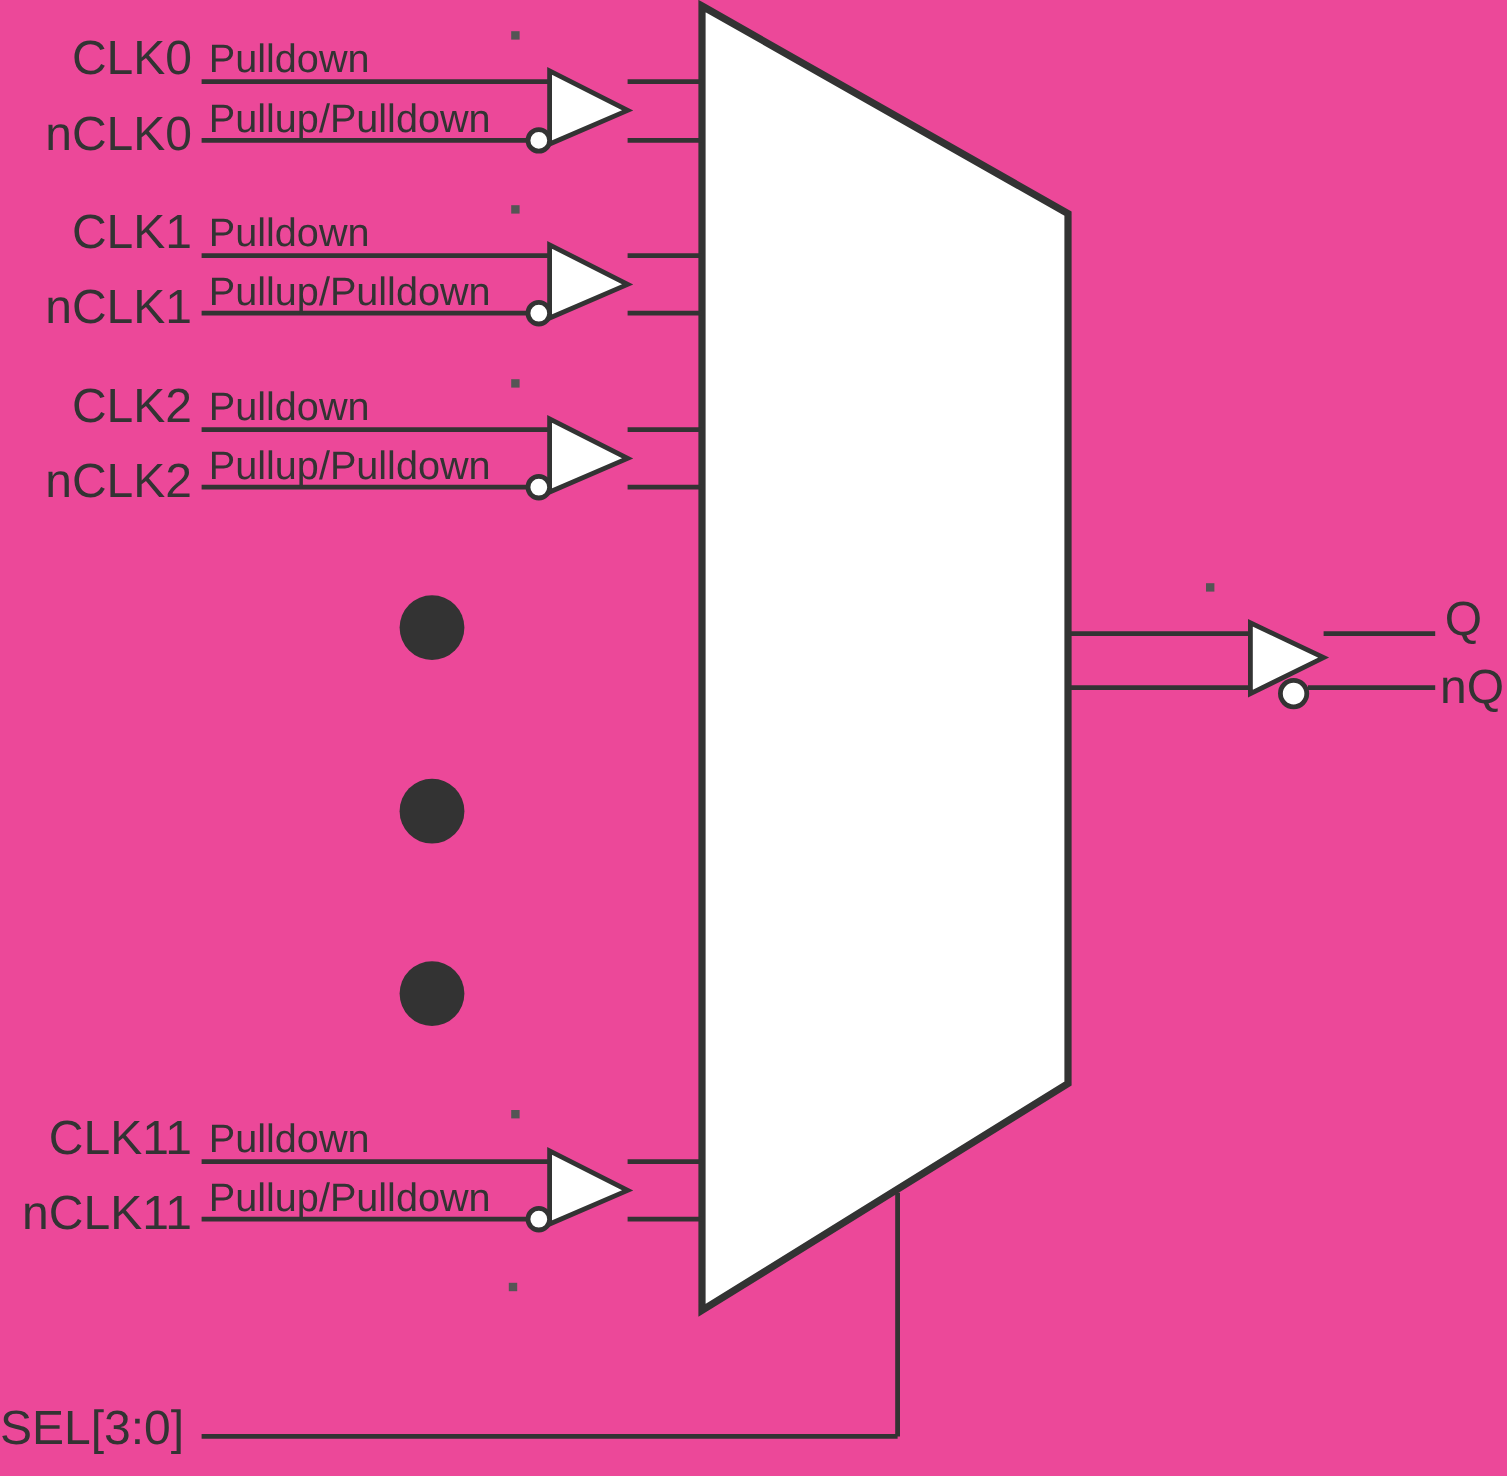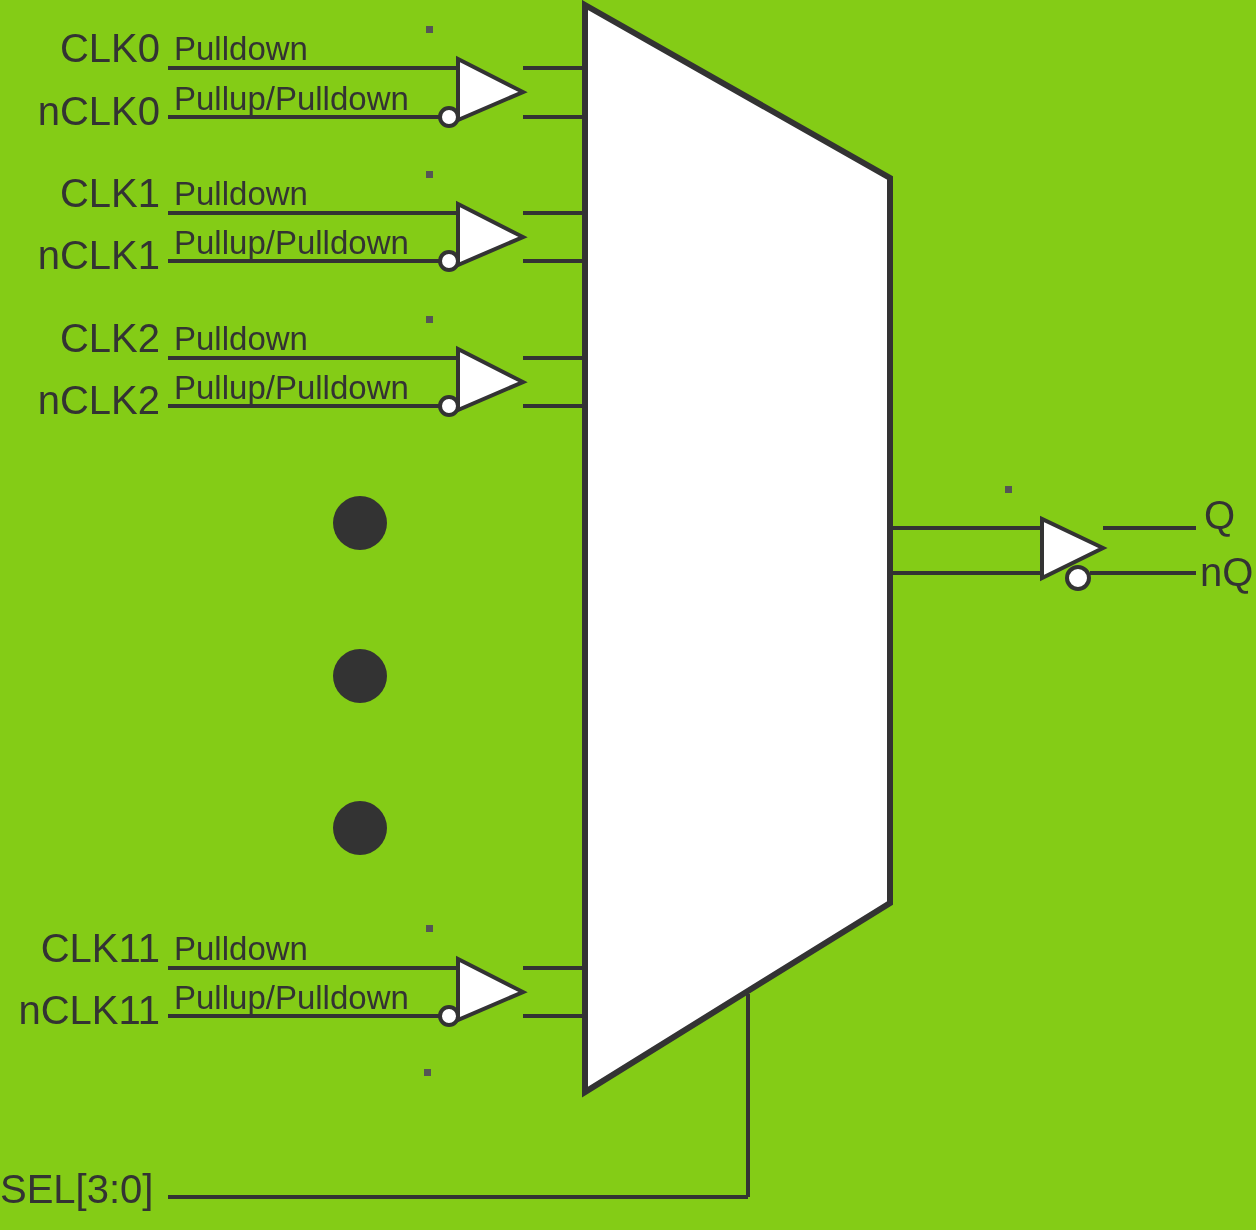--- a/index.html
+++ b/index.html
@@ -7,21 +7,21 @@
     padding: 0;
     background: #ffffff;
   }
   body {
     font-family: "Liberation Sans", sans-serif;
   }
   #diagram-root {
     position: relative;
     width: 1256px;
     height: 1230px;
-    background: #84cc16;
+    background: #ec4899;
     overflow: hidden;
   }
   svg.schematic {
     display: block;
     width: 1256px;
     height: 1230px;
   }
   text {
     font-family: "Liberation Sans", sans-serif;
     fill: #333333;

